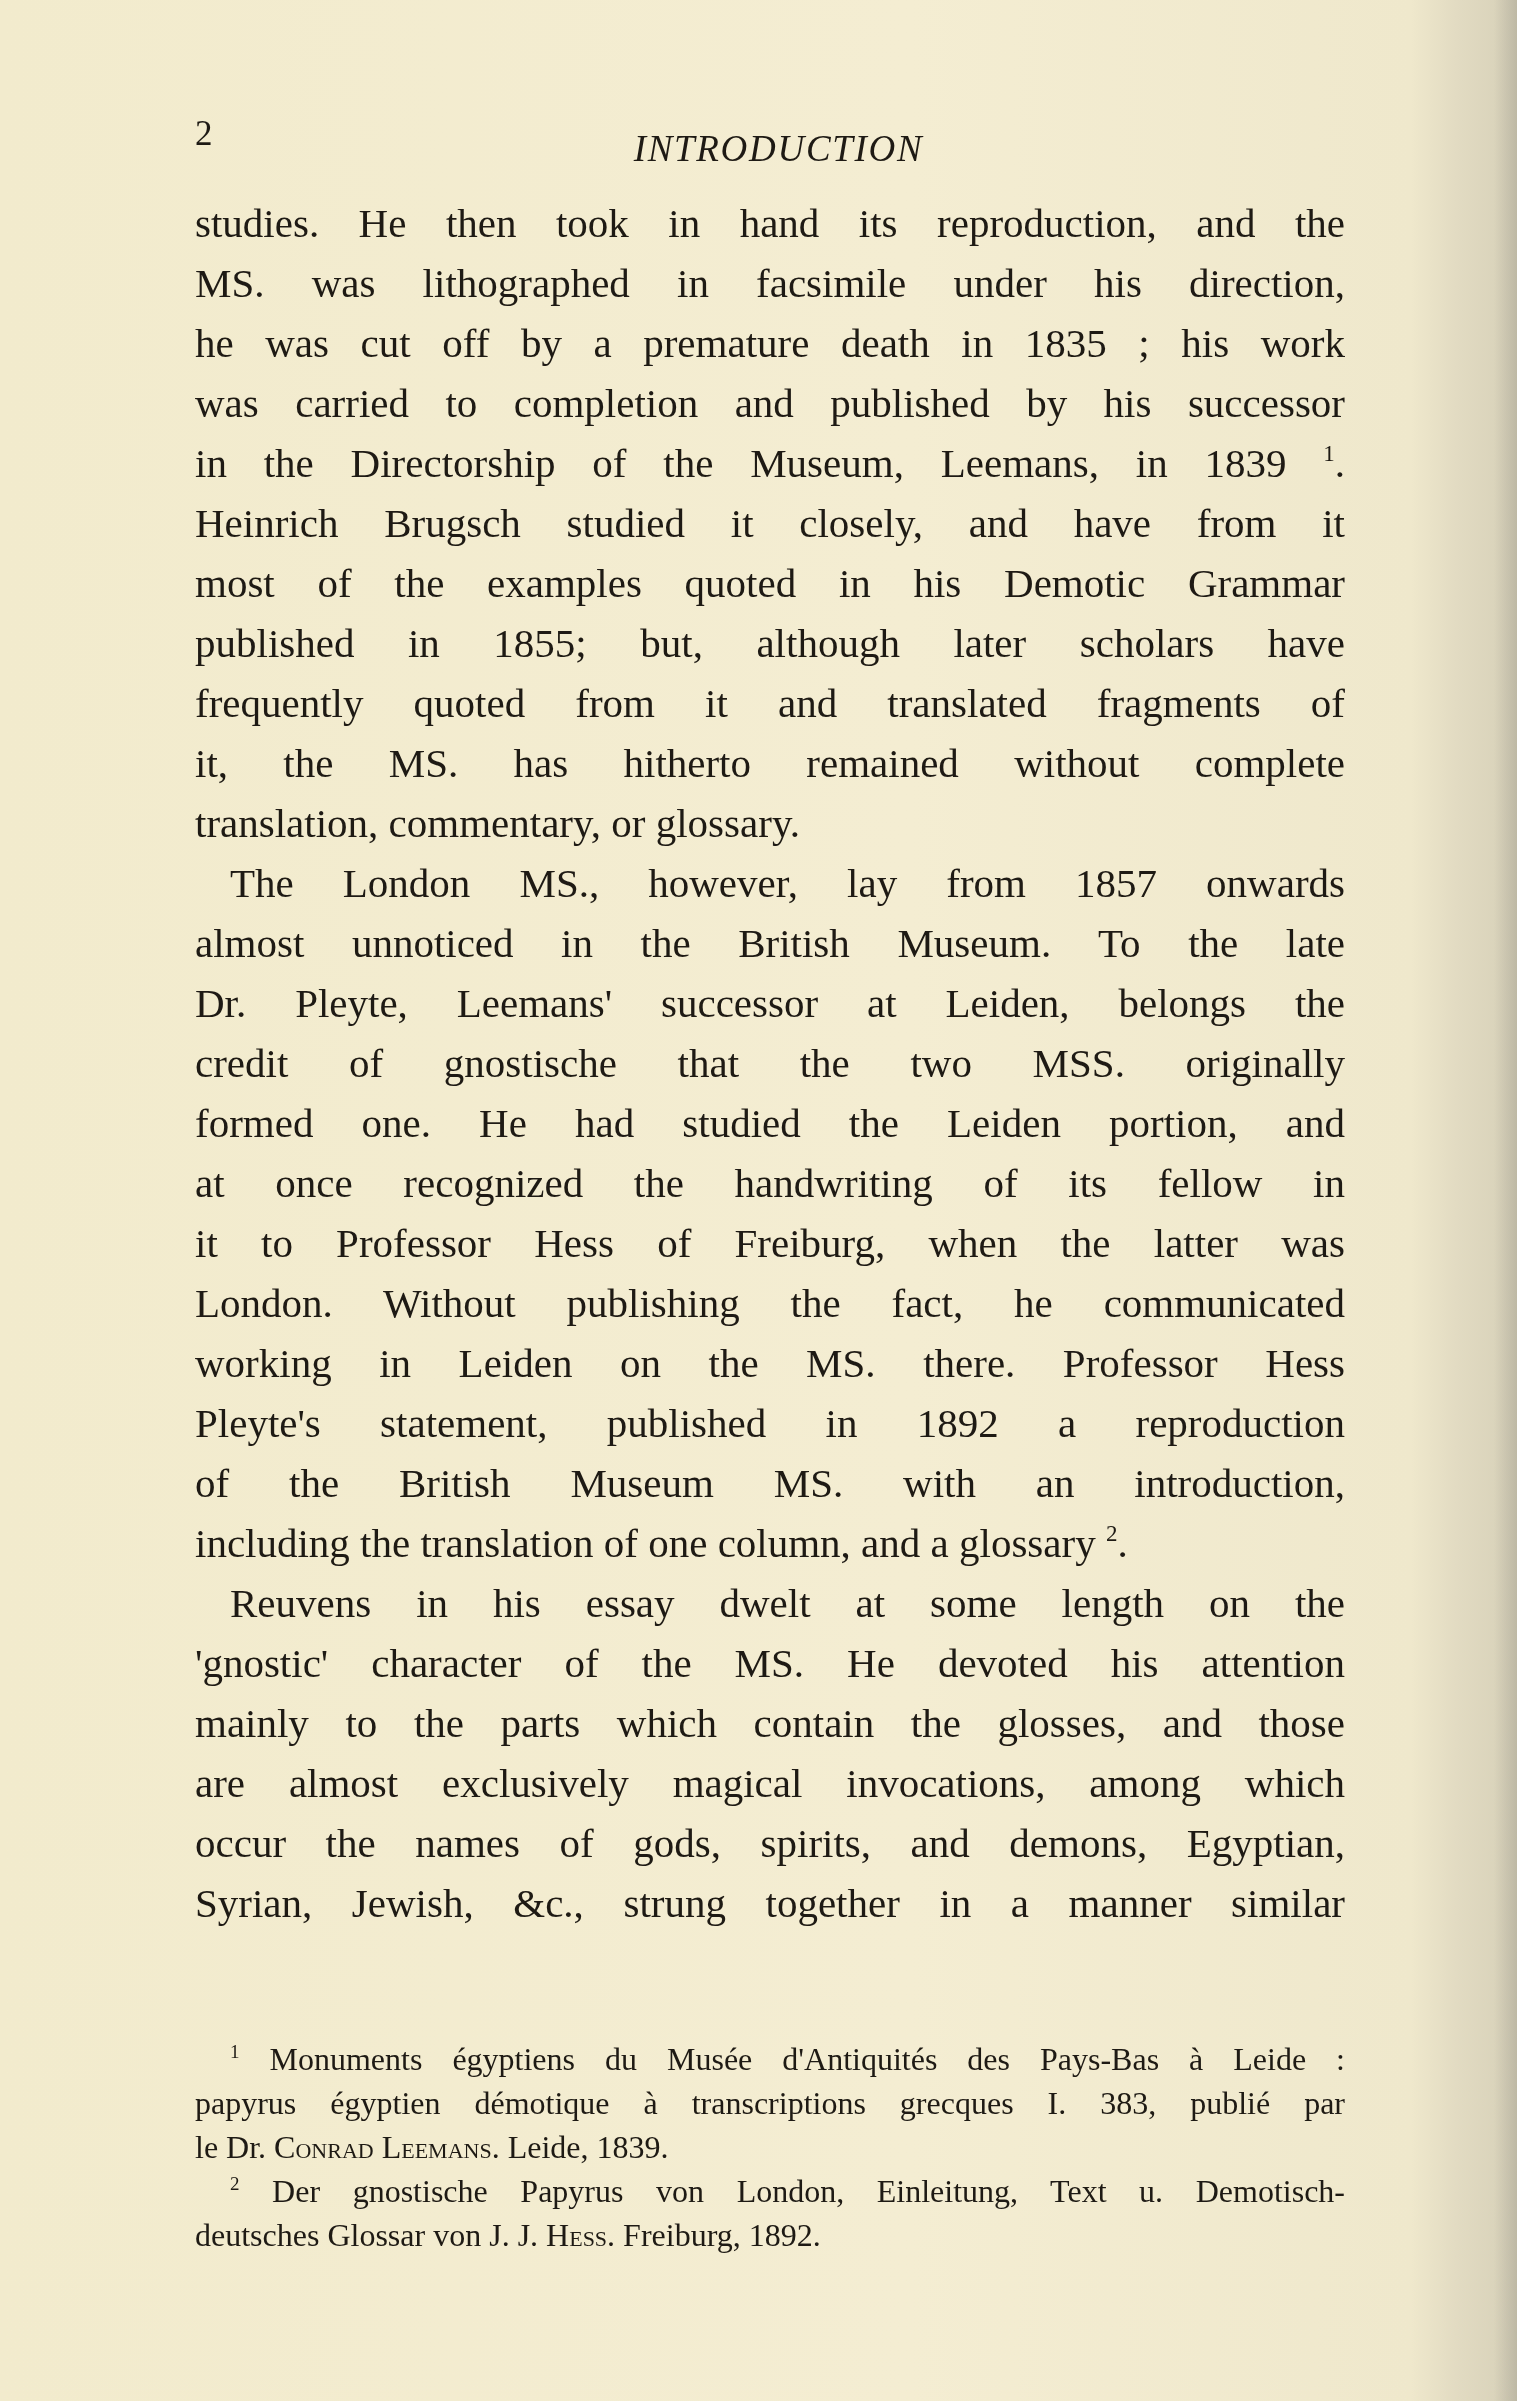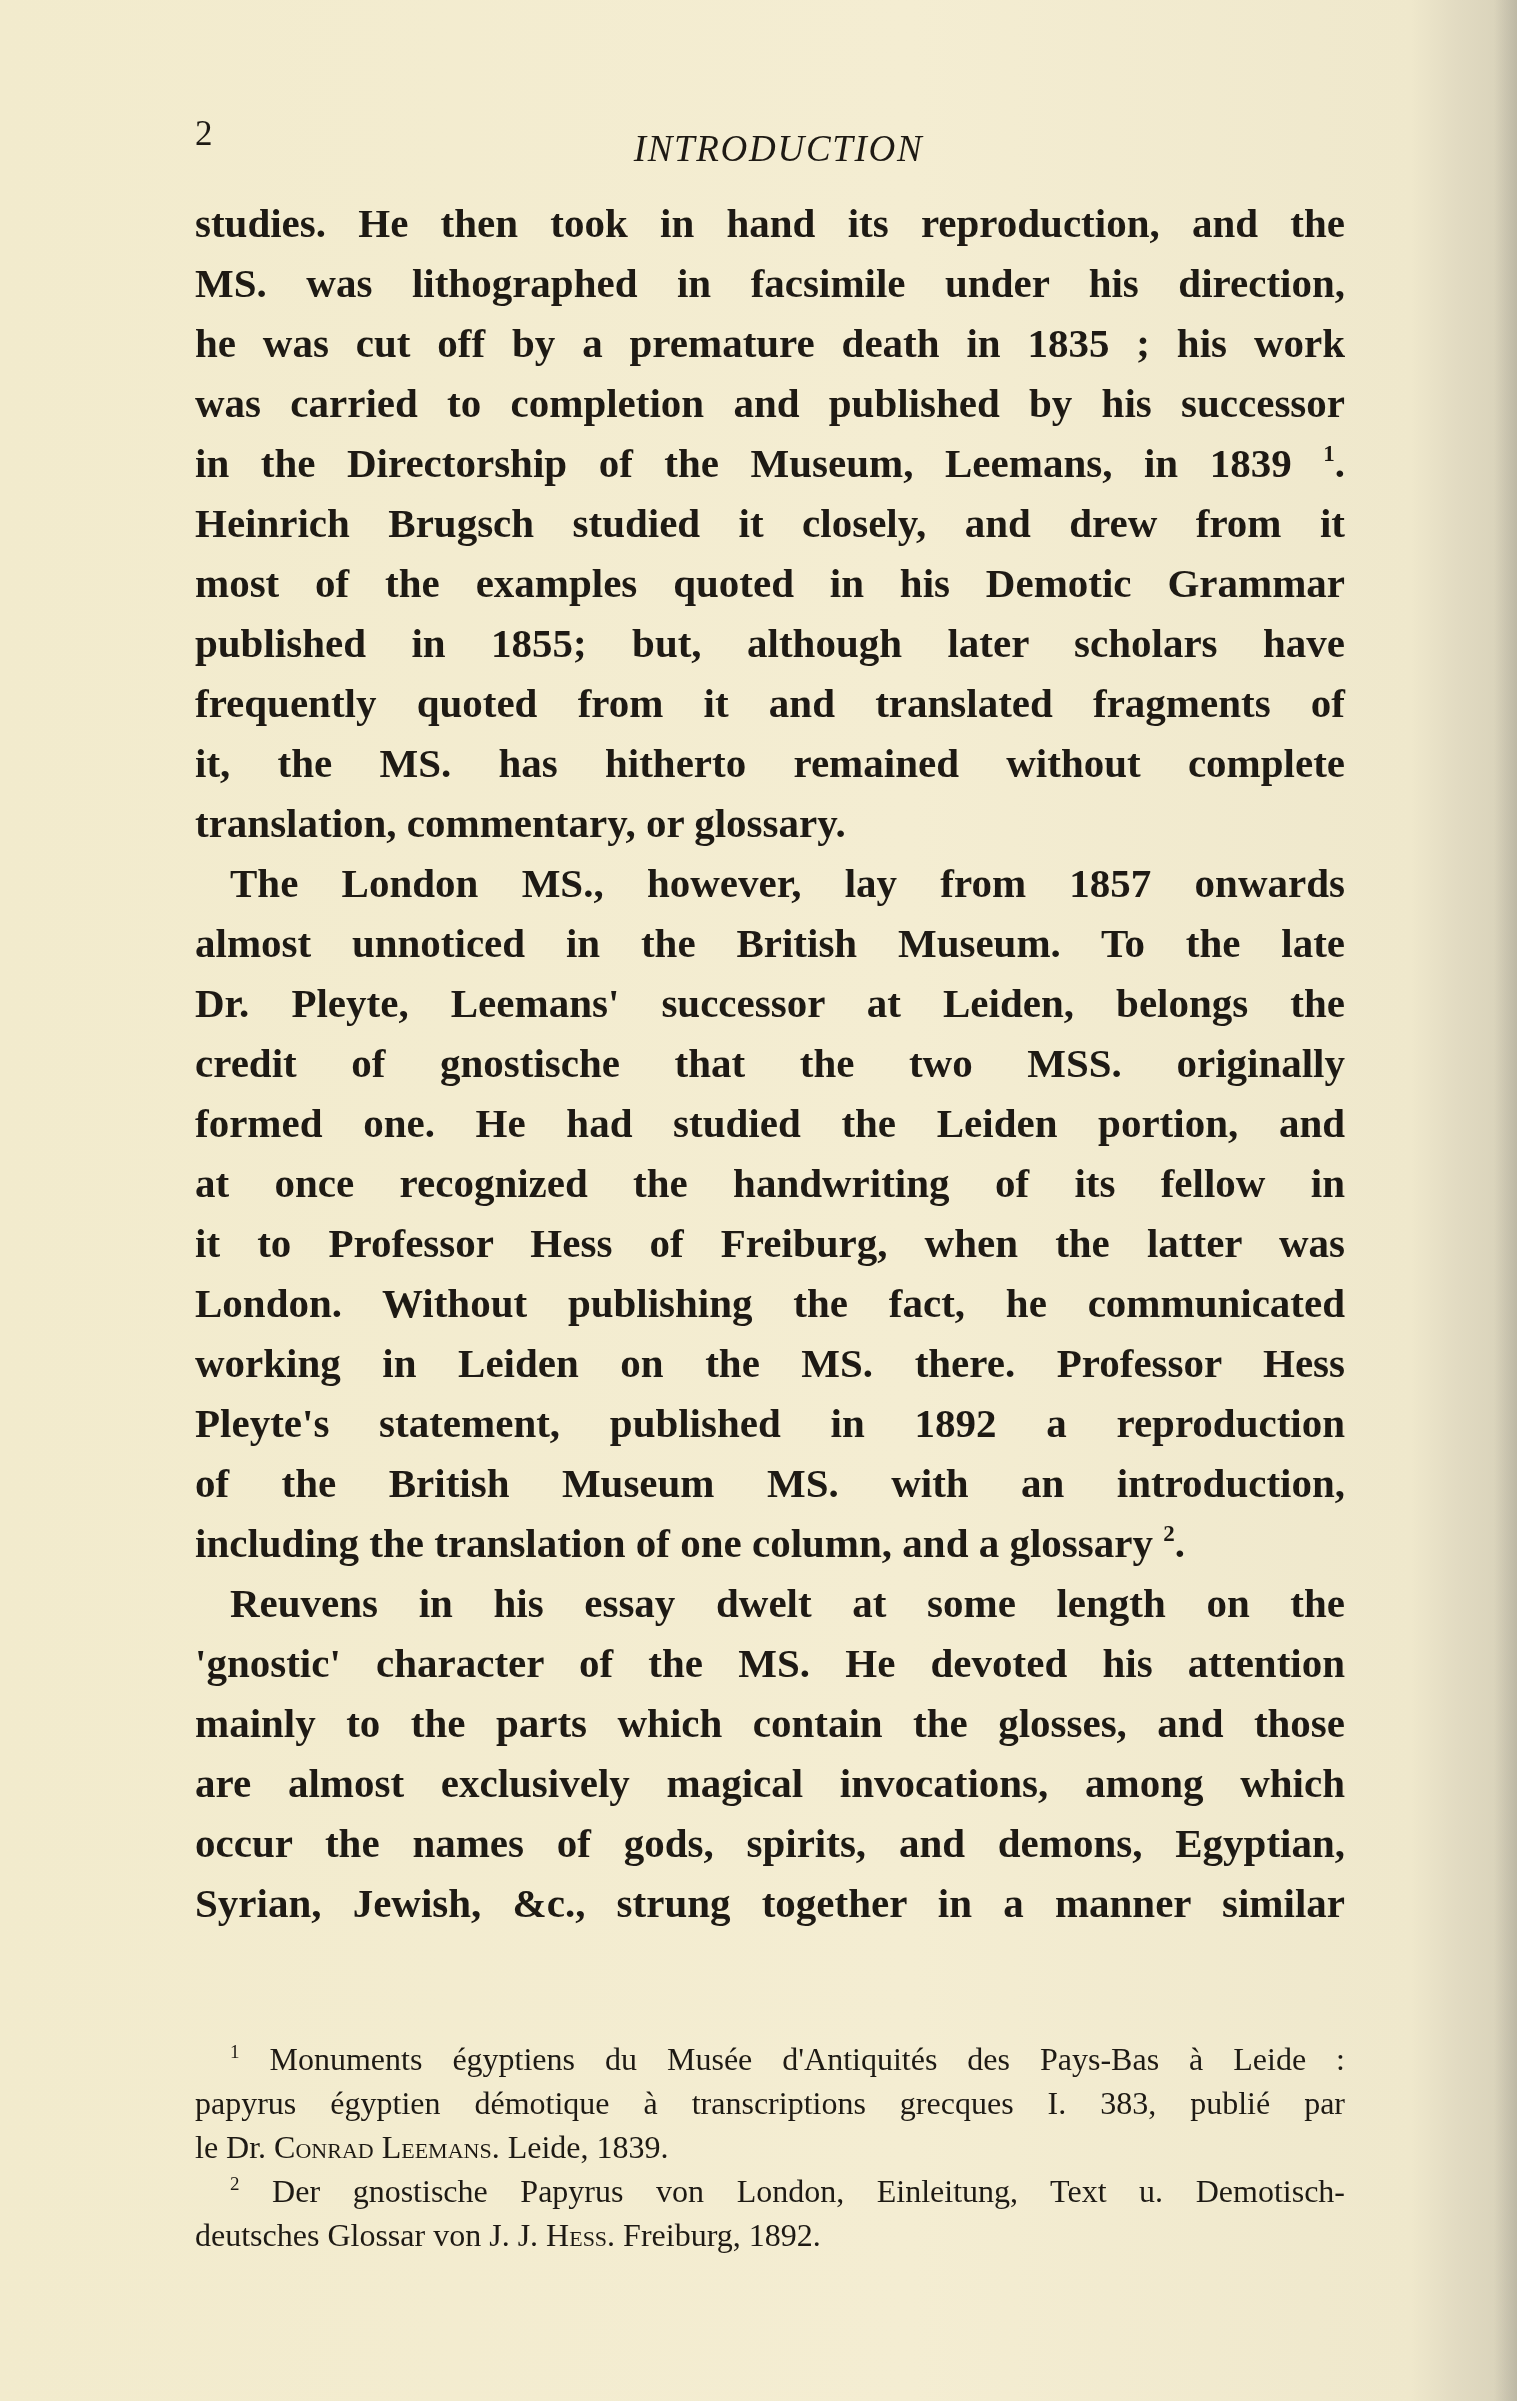--- a/index.html
+++ b/index.html
@@ -52,21 +52,20 @@
     width: 1150px;
   }
   .line {
     display: block;
     font-size: 41px;
     height: 60px;
     line-height: 60px;
     white-space: nowrap;
     text-align: justify;
     text-align-last: justify;
-    font-weight: bold;
   }
   .line.last { text-align-last: left; }
   .line.indent { padding-left: 35px; }
   sup { font-size: 23px; line-height: 0; vertical-align: 16px; }
   .footnotes {
     position: absolute;
     left: 195px; top: 2037px;
     width: 1150px;
   }
   .fline {
@@ -93,21 +92,21 @@
     <span class="page-number">2</span>
     <span class="running-head">INTRODUCTION</span>
   </div>
 
   <div class="body-text">
     <span class="line">studies.  He then took in hand its reproduction, and the</span>
     <span class="line">MS. was lithographed in facsimile under his direction,</span>
     <span class="line">he was cut off by a premature death in 1835 ; his work</span>
     <span class="line">was carried to completion and published by his successor</span>
     <span class="line"><span>in the Directorship of the Museum, Leemans, in 1839</span> <sup>1</sup><span>.</span></span>
-    <span class="line">Heinrich Brugsch studied it closely, and drew from it</span>
+    <span class="line">Heinrich Brugsch studied it closely, and have from it</span>
     <span class="line">most of the examples quoted in his Demotic Grammar</span>
     <span class="line">published in 1855; but, although later scholars have</span>
     <span class="line">frequently quoted from it and translated fragments of</span>
     <span class="line">it, the MS. has hitherto remained without complete</span>
     <span class="line last">translation, commentary, or glossary.</span>
     <span class="line indent">The London MS., however, lay from 1857 onwards</span>
     <span class="line">almost unnoticed in the British Museum.  To the late</span>
     <span class="line">Dr. Pleyte, Leemans' successor at Leiden, belongs the</span>
     <span class="line">credit of gnostische that the two MSS. originally</span>
     <span class="line">formed one.  He had studied the Leiden portion, and</span>

